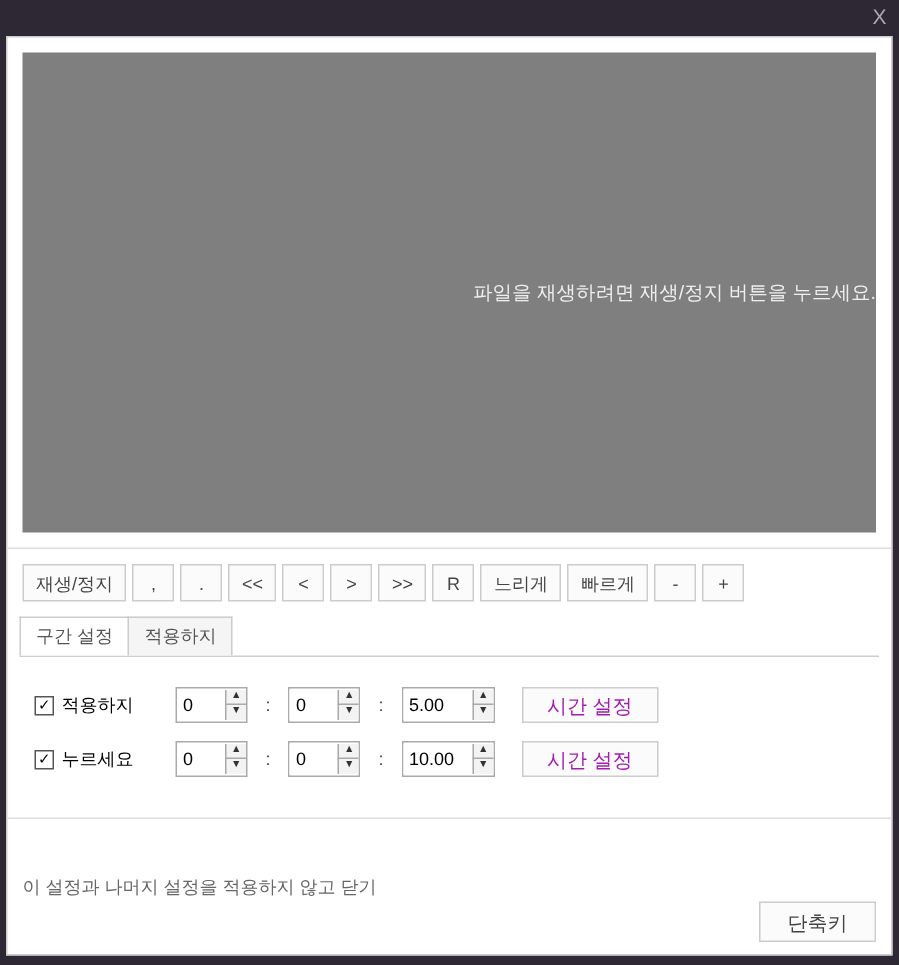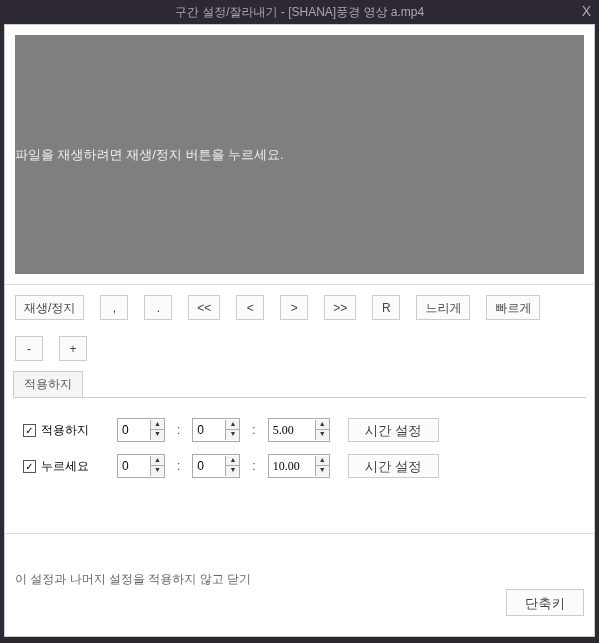--- a/index.html
+++ b/index.html
@@ -36,31 +36,31 @@
   height: 613px;
   padding: 0;
   position: relative;
 }
 .preview-wrap {
   padding: 10px;
   border-bottom: 1px solid #ddd;
 }
 .preview-area {
   background: #7f7f7f;
-  height: 239px;
-  display: flex;
-  align-items: center;
-  justify-content: flex-start;
+  height: 320px;
+  display: flex;
+  align-items: center;
+  justify-content: flex-end;
   color: #eee;
   font-size: 13px;
 }
 .player-controls {
   padding: 10px;
   display: flex;
-  gap: 16px;
+  gap: 4px;
   flex-wrap: wrap;
 }
 .btn {
   background: #fbfbfb;
   border: 1px solid #ccc;
   padding: 4px 8px;
   font-size: 12px;
   color: #444;
   cursor: pointer;
   min-width: 28px;
@@ -120,21 +120,21 @@
 }
 .num-input input {
   border: none;
   width: 32px;
   text-align: left;
   padding: 0 4px;
   font-size: 12px;
   height: 20px;
   outline: none;
 }
-.num-input.wide input { width: 46px; font-family: Liberation Serif, serif; }
+.num-input.wide input { width: 46px; }
 .spinner {
   display: flex;
   flex-direction: column;
   width: 14px;
 }
 .spinner span {
   height: 10px;
   line-height: 8px;
   text-align: center;
   font-size: 7px;
@@ -142,28 +142,28 @@
   background: #f3f3f3;
   cursor: pointer;
   color: #333;
 }
 .spinner span:first-child { border-bottom: 1px solid #aaa; }
 .colon { padding: 0 4px; color: #444; }
 .set-btn {
   padding: 3px 16px;
   border: 1px solid #ccc;
   background: #fbfbfb;
-  color: #404040;
+  color: #a21caf;
   cursor: pointer;
   margin-left: 10px;
   height: 24px;
 }
 .bottom-bar {
   position: absolute;
-  left: 0; right: 0; bottom: 12px;
+  left: 0; right: 0; bottom: 0;
   border-top: 1px solid #ddd;
   padding: 8px 10px;
   display: flex;
   align-items: center;
   gap: 6px;
 }
 .note {
   flex: 1;
   color: #666;
   font-size: 12px;
@@ -179,21 +179,20 @@
 }
 .bottom-btn.primary {
   outline: 2px solid #e6007e;
   outline-offset: 0;
 }
 </style>
 </head>
 <body>
 
 <div class="titlebar">
-  <span class="titlebar-title">구간 설정/잘라내기 - [SHANA]풍경 영상 a.mp4</span>
   <span class="close-x">X</span>
 </div>
 
 <div class="window-body">
 
   <div class="preview-wrap">
     <div class="preview-area">
       <span>파일을 재생하려면 재생/정지 버튼을 누르세요.</span>
     </div>
   </div>
@@ -208,20 +207,21 @@
     <button class="btn">&gt;&gt;</button>
     <button class="btn">R</button>
     <button class="btn">느리게</button>
     <button class="btn">빠르게</button>
     <button class="btn">-</button>
     <button class="btn">+</button>
   </div>
 
   <div class="tabs-wrap">
     <div class="tabs">
+      <div class="tab active">구간 설정</div>
       <div class="tab">적용하지</div>
     </div>
 
     <div class="tab-panel">
 
       <div class="time-row">
         <div class="chk">
           <span class="chkbox">✓</span>
           <span>적용하지</span>
         </div>

